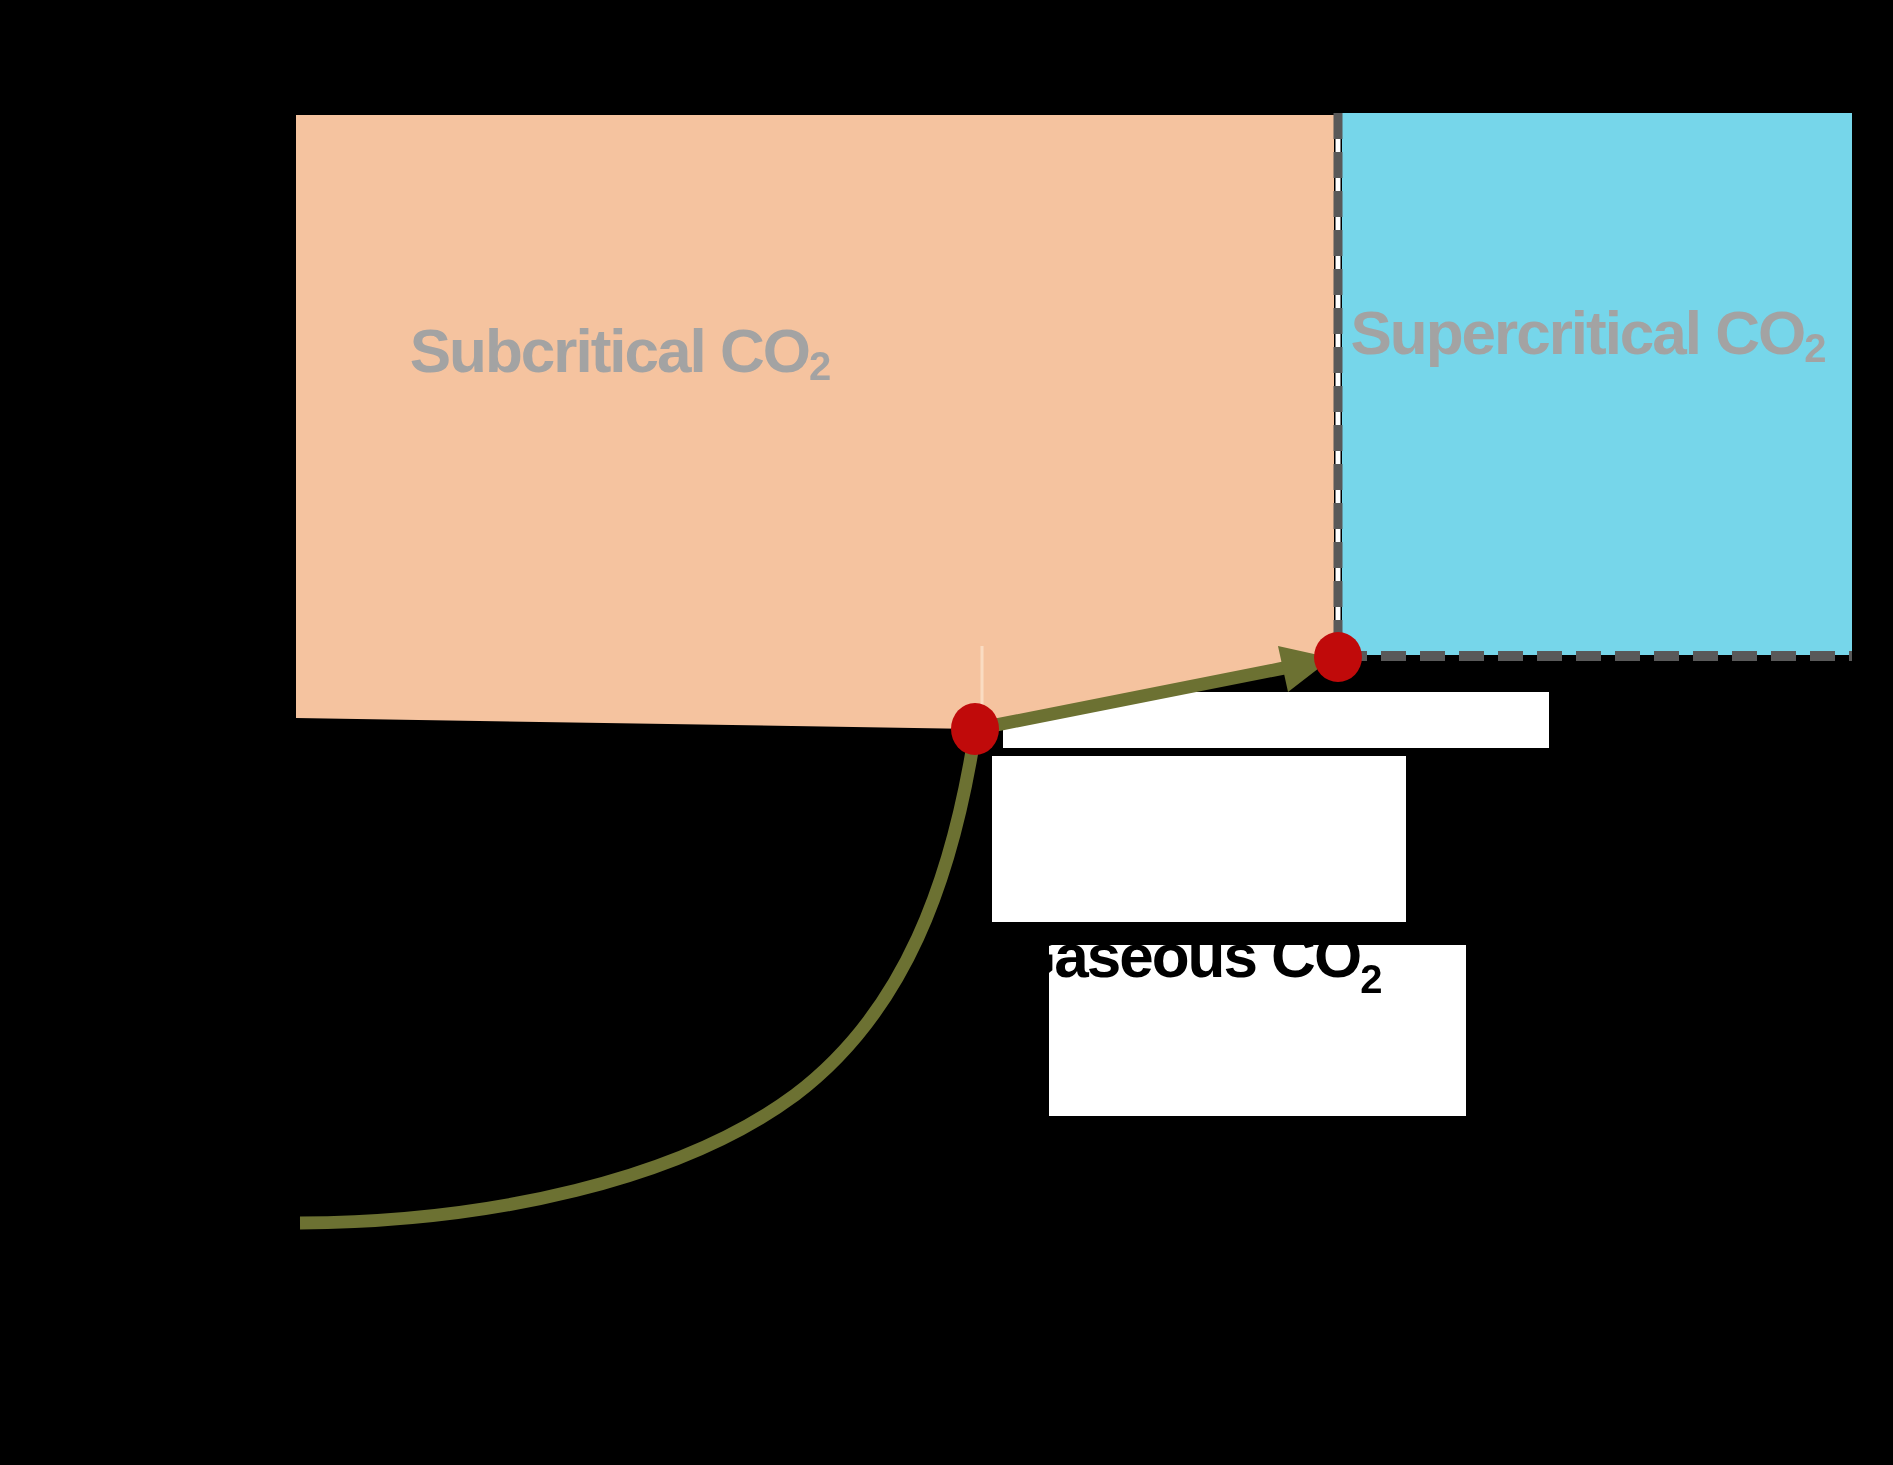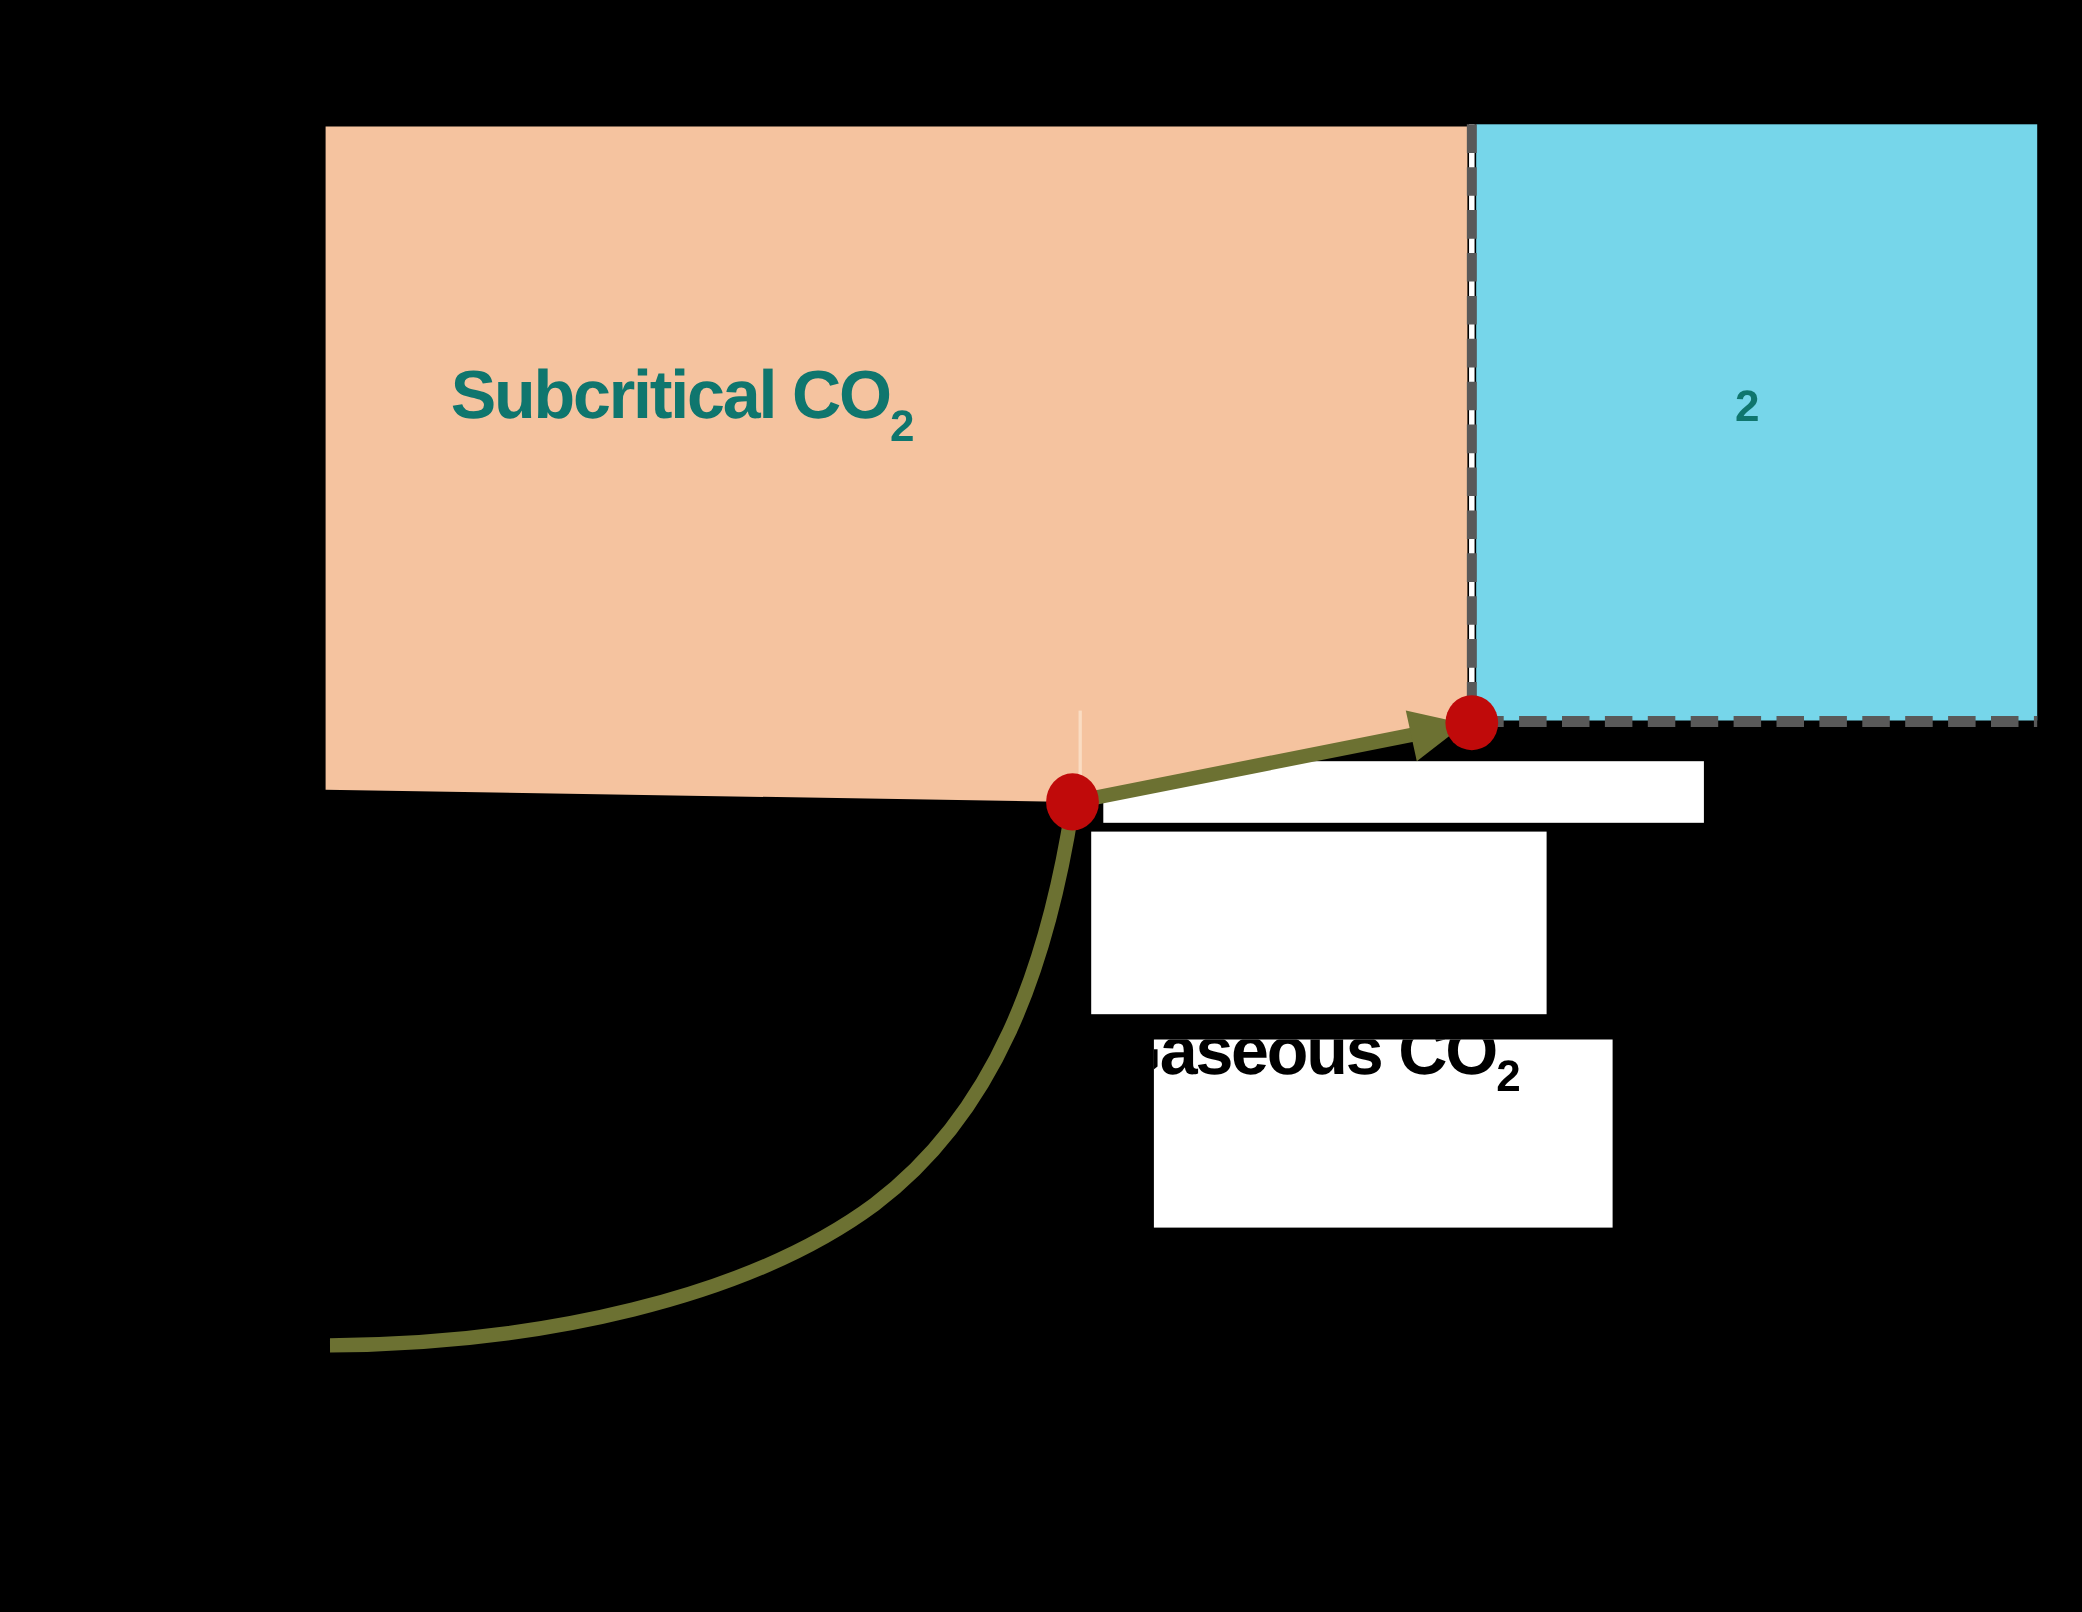--- a/index.html
+++ b/index.html
@@ -6,23 +6,23 @@
   .canvas{
     position:relative;
     width:1893px;height:1465px;
     background:#000;
     overflow:hidden;
     font-family:"Liberation Sans", sans-serif;
   }
   .canvas svg{position:absolute;left:0;top:0;}
   .region-label{
     position:absolute;
-    display:flex;align-items:flex-end;justify-content:center;
+    display:flex;align-items:center;justify-content:center;
     font-weight:bold;font-size:62px;letter-spacing:-2px;
-    color:#0f766e;white-space:nowrap;pointer-events:none;
+    color:#a3a3a3;white-space:nowrap;pointer-events:none;
   }
   .region-label .subscript, .gas-text .subscript{
     font-size:40px;letter-spacing:-1px;
     position:relative;top:16px;
   }
   .callout{position:absolute;background:#fff;}
   .callout-gas{overflow:hidden;}
   .gas-text{
     position:absolute;left:-41px;top:-20px;
     font-weight:bold;font-size:62px;letter-spacing:-2px;line-height:1;
@@ -67,16 +67,17 @@
       <span>Gaseous CO</span><span class="subscript">2</span>
     </div>
   </div>
 
   <div class="region-label" style="left:320px;top:305px;width:600px;height:90px;">
     <span>Subcritical CO</span>
       <span class="subscript">2</span>
   </div>
 
   <div class="region-label" style="left:1338px;top:287px;width:500px;height:90px;">
+    <span>Supercritical CO</span>
       <span class="subscript">2</span>
   </div>
 
 </div>
 
 </body></html>

